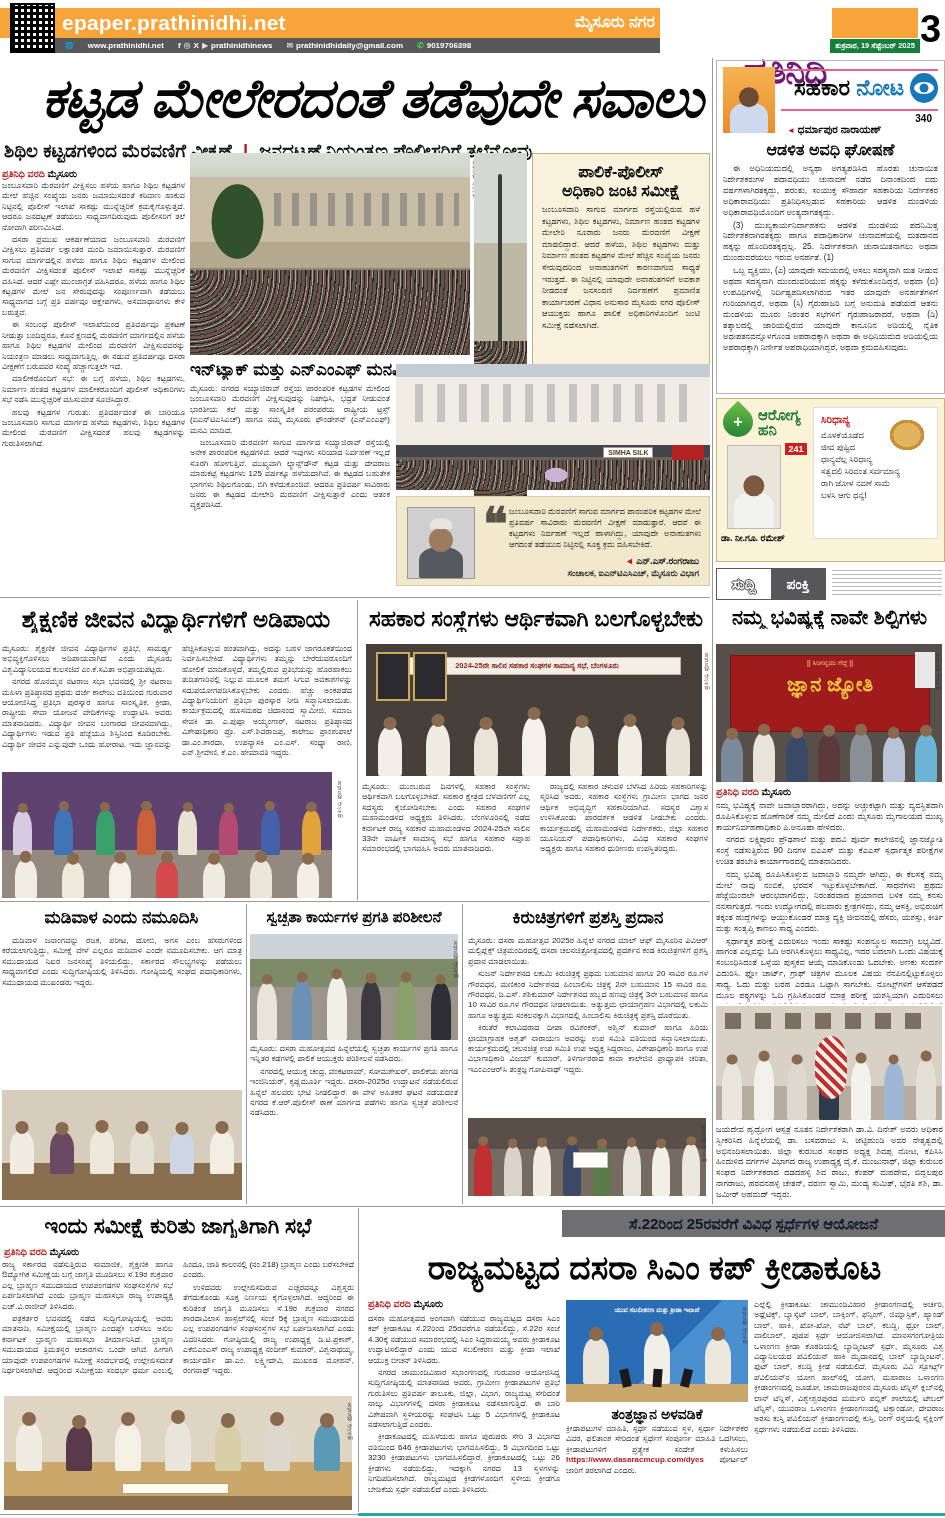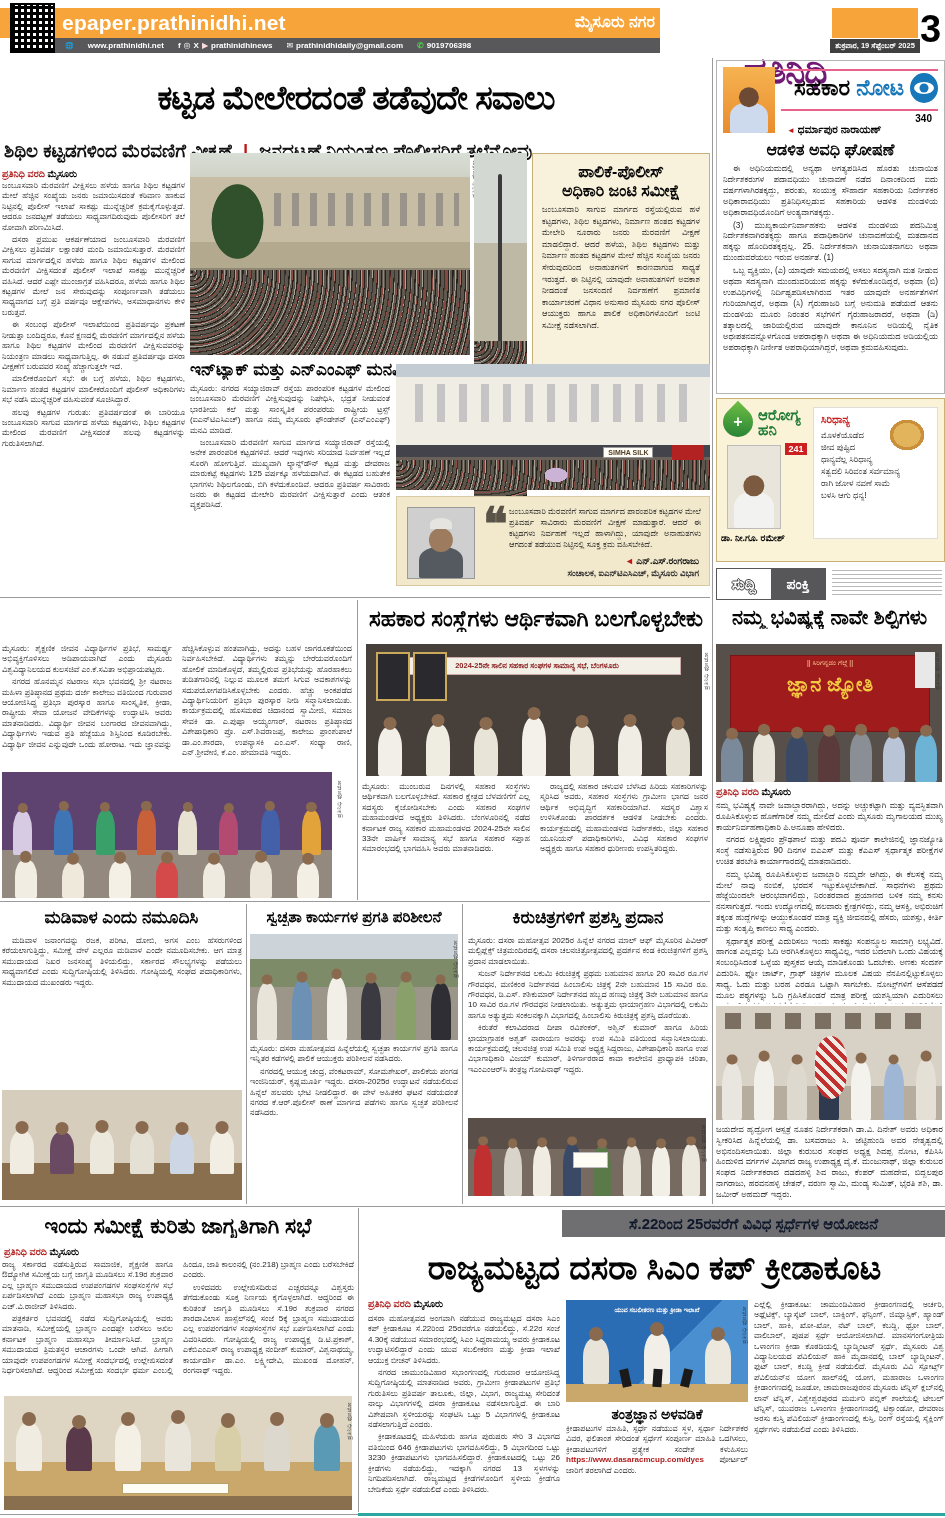--- a/index.html
+++ b/index.html
@@ -69,24 +69,24 @@
       <span style="font-weight:bold;">prathinidhidaily@gmail.com</span>
     </span>
     <span style="display:inline-flex;gap:3px;align-items:center;">
       <span class="icn" style="color:#4dd24d;font-weight:bold;">✆</span>
       <span style="font-weight:bold;">9019706398</span>
     </span>
   </div>
 
   <div class="abs ctr" style="left:701px;top:6px;width:168px;height:48px;font-size:36px;font-weight:900;color:#701a75;line-height:48px;letter-spacing:-1px;margin-top:41px;">ಪ್ರತಿನಿಧಿ</div>
   <div class="abs" style="left:832px;top:8px;width:86px;height:30px;background:#f7a53a;"></div>
-  <div class="abs ctr" style="left:830px;top:39px;width:90px;height:14px;background:#404040;color:#fff;font-size:7.5px;font-weight:bold;line-height:14px;">ಶುಕ್ರವಾರ, 19 ಸೆಪ್ಟೆಂಬರ್ 2025</div>
+  <div class="abs ctr" style="left:830px;top:39px;width:90px;height:14px;background:#15803d;color:#fff;font-size:7.5px;font-weight:bold;line-height:14px;">ಶುಕ್ರವಾರ, 19 ಸೆಪ್ಟೆಂಬರ್ 2025</div>
   <div class="abs ctr" style="left:916px;top:4px;width:29px;height:50px;font-size:38px;font-weight:900;color:#000;line-height:50px;">3</div>
 
-  <div class="abs hl ctr" style="left:2px;top:58px;width:708px;height:82px;font-size:33px;line-height:80px;letter-spacing:-1px;white-space:nowrap;">ಕಟ್ಟಡ ಮೇಲೇರದಂತೆ ತಡೆವುದೇ ಸವಾಲು</div>
+  <div class="abs hl ctr" style="left:18px;top:58px;width:708px;height:82px;font-size:54px;line-height:80px;letter-spacing:-1px;white-space:nowrap;font-style:italic;">ಕಟ್ಟಡ ಮೇಲೇರದಂತೆ ತಡೆವುದೇ ಸವಾಲು</div>
   <div class="abs" style="left:4px;top:140px;width:706px;height:26px;font-size:18.5px;font-weight:bold;color:#111;white-space:nowrap;">
     <span>ಶಿಥಿಲ ಕಟ್ಟಡಗಳಿಂದ ಮೆರವಣಿಗೆ ವೀಕ್ಷಣೆ</span>
     <span style="color:#c01818;padding:0 6px;">|</span>
     <span>ಜನದಟ್ಟಣೆ ನಿಯಂತ್ರಣ ಪೊಲೀಸರಿಗೆ ತಲೆನೋವು</span>
   </div>
 
   <div class="abs byl" style="left:2px;top:168px;">
     <span class="r">ಪ್ರತಿನಿಧಿ ವರದಿ</span>
     <span>ಮೈಸೂರು</span>
   </div>
@@ -249,20 +249,21 @@
       <span class="fig" style="--shirt:#9fb6d4;width:20px;height:70%;"></span>
       <span class="fig" style="--shirt:#e4e0d6;width:20px;height:74%;"></span>
     </div>
     <div style="position:absolute;left:44%;top:26%;width:14%;height:56%;background:repeating-linear-gradient(45deg,#c23030 0 4px,#f0ece4 4px 8px);border-radius:50%/40%;"></div>
   </div>
   <div class="abs bd jt" style="left:716px;top:1124px;width:227px;height:78px;font-size:8.3px;line-height:10.8px;">ಜಯದೇವ ಹೃದ್ರೋಗ ಆಸ್ಪತ್ರೆ ನೂತನ ನಿರ್ದೇಶಕರಾಗಿ ಡಾ.ವಿ. ದಿನೇಶ್ ಅವರು ಅಧಿಕಾರ ಸ್ವೀಕರಿಸಿದ ಹಿನ್ನೆಲೆಯಲ್ಲಿ ಡಾ. ಬಸವರಾಜು ಸಿ. ಜೆಟ್ಟಿಹುಂಡಿ ಅವರ ನೇತೃತ್ವದಲ್ಲಿ ಅಭಿನಂದಿಸಲಾಯಿತು. ಜಿಲ್ಲಾ ಕುರುಬರ ಸಂಘದ ಅಧ್ಯಕ್ಷ ಶಿವಪ್ಪ ನೋಟ, ಕೆಪಿಸಿಸಿ ಹಿಂದುಳಿದ ವರ್ಗಗಳ ವಿಭಾಗದ ರಾಜ್ಯ ಉಪಾಧ್ಯಕ್ಷ ವೈ.ಕೆ. ಮಂಜುನಾಥ್, ಜಿಲ್ಲಾ ಕುರುಬರ ಸಂಘದ ನಿರ್ದೇಶಕರಾದ ದಡದಹಳ್ಳಿ ಶಿವ ರಾಜು, ಕೆಂಪರ್ ಮಹದೇವ, ಬಿದ್ದಲಪುರ ನಾಗರಾಜು, ಹರವನಹಳ್ಳಿ ಚೇತನ್, ವರುಣ ಸ್ವಾಮಿ, ಮಂಡ್ಯ ಸುಮಿತ್, ಭೈರತಿ ಶಶಿ, ಡಾ. ಜಮೀರ್ ಅಹಮದ್ ಇದ್ದರು.</div>
 
   <div class="hline abs" style="left:0;top:597px;width:710px;"></div>
   <div class="vline abs" style="left:357px;top:600px;height:300px;"></div>
 
+  <div class="abs hl ctr" style="left:0;top:606px;width:352px;font-size:23px;white-space:nowrap;overflow:hidden;">ಶೈಕ್ಷಣಿಕ ಜೀವನ ವಿದ್ಯಾರ್ಥಿಗಳಿಗೆ ಅಡಿಪಾಯ</div>
   <div class="abs bd jt" style="left:2px;top:644px;width:350px;height:124px;column-count:2;column-gap:10px;">
     <p class="noind">ಮೈಸೂರು: ಶೈಕ್ಷಣಿಕ ಜೀವನ ವಿದ್ಯಾರ್ಥಿಗಳ ಪ್ರತಿಭೆ, ಸಾಮರ್ಥ್ಯ ಅಭಿವ್ಯಕ್ತಿಗೊಳಿಸಲು ಅಡಿಪಾಯವಾಗಿದೆ ಎಂದು ಮೈಸೂರು ವಿಶ್ವವಿದ್ಯಾನಿಲಯದ ಕುಲಸಚಿವೆ ಎಂ.ಕೆ.ಸವಿತಾ ಅಭಿಪ್ರಾಯಪಟ್ಟರು.</p>
     <p>ನಗರದ ಹೊನಮ್ಮನ ನಟರಾಜ ಸಭಾ ಭವನದಲ್ಲಿ ಶ್ರೀ ನಟರಾಜ ಮಹಿಳಾ ಪ್ರತಿಷ್ಠಾನದ ಪ್ರಥಮ ದರ್ಜೆ ಕಾಲೇಜು ವತಿಯಿಂದ ಗುರುವಾರ ಆಯೋಜಿಸಿದ್ದ ಪ್ರತಿಭಾ ಪುರಸ್ಕಾರ ಹಾಗೂ ಸಾಂಸ್ಕೃತಿಕ, ಕ್ರೀಡಾ, ರಾಷ್ಟ್ರೀಯ ಸೇವಾ ಯೋಜನೆ ವೇದಿಕೆಗಳನ್ನು ಉದ್ಘಾಟಿಸಿ ಅವರು ಮಾತನಾಡಿದರು. ವಿದ್ಯಾರ್ಥಿ ಜೀವನ ಬಂಗಾರದ ಜೀವನವಾಗಿದ್ದು, ವಿದ್ಯಾರ್ಥಿಗಳು ಇಡುವ ಪ್ರತಿ ಹೆಜ್ಜೆಯೂ ಶಿಸ್ತಿನಿಂದ ಕೂಡಿರಬೇಕು. ವಿದ್ಯಾರ್ಥಿ ಜೀವನ ಎನ್ನುವುದೇ ಒಂದು ಹೋರಾಟ. ಇದು ಜ್ಞಾನವನ್ನು ಹೆಚ್ಚಿಸಿಕೊಳ್ಳುವ ಹಂತವಾಗಿದ್ದು, ಅದನ್ನು ಬಹಳ ಜಾಗರೂಕತೆಯಿಂದ ನಿರ್ವಹಿಸಬೇಕಿದೆ. ವಿದ್ಯಾರ್ಥಿಗಳು ತಮ್ಮನ್ನು ಬೇರೆಯವರೊಂದಿಗೆ ಹೋಲಿಕೆ ಮಾಡಿಕೊಳ್ಳದೆ, ತಮ್ಮಲ್ಲಿರುವ ಪ್ರತಿಭೆಯನ್ನು ಹೊರಹಾಕಲು ತುಡಿತಗಾರಿನಲ್ಲಿ ನಿಲ್ಲುವ ಮೂಲಕ ತಮಗೆ ಸಿಗುವ ಅವಕಾಶಗಳನ್ನು ಸದುಪಯೋಗಪಡಿಸಿಕೊಳ್ಳಬೇಕು ಎಂದರು. ಹೆಚ್ಚು ಅಂಕಪಡೆದ ವಿದ್ಯಾರ್ಥಿನಿಯರಿಗೆ ಪ್ರತಿಭಾ ಪುರಸ್ಕಾರ ನೀಡಿ ಸನ್ಮಾನಿಸಲಾಯಿತು. ಕಾರ್ಯಕ್ರಮದಲ್ಲಿ ಹೊಸಮಠದ ಚಿದಾನಂದ ಸ್ವಾಮೀಜಿ, ಸಮಾಜ ಸೇವಕಿ ಡಾ. ಎ.ಪುಷ್ಪಾ ಅಯ್ಯಂಗಾರ್, ನಟರಾಜ ಪ್ರತಿಷ್ಠಾನದ ವಿಶೇಷಾಧಿಕಾರಿ ಪ್ರೊ. ಎಸ್.ಶಿವರಾಜಪ್ಪ, ಕಾಲೇಜು ಪ್ರಾಂಶುಪಾಲೆ ಡಾ.ಎಂ.ಶಾರದಾ, ಉಪನ್ಯಾಸಕಿ ಎಂ.ಎಸ್. ಸಂಧ್ಯಾ ರಾಣಿ, ಎನ್.ಶ್ರೀವೇಣಿ, ಕೆ.ಎಂ. ಹೇಮಾವತಿ ಇದ್ದರು.</p>
   </div>
   <div class="abs photo" style="left:2px;top:772px;width:330px;height:126px;background:linear-gradient(180deg,#5e4270 0 62%,#93897e 62%);">
     <div class="prow" style="bottom:34%;height:44%;">
       <span class="fig" style="--shirt:#d7cbe4;width:19px;height:80%;"></span>
       <span class="fig" style="--shirt:#3f74b5;width:19px;height:84%;"></span>
       <span class="fig" style="--shirt:#3aa06a;width:19px;height:82%;"></span>
       <span class="fig" style="--shirt:#c8603a;width:19px;height:84%;"></span>

